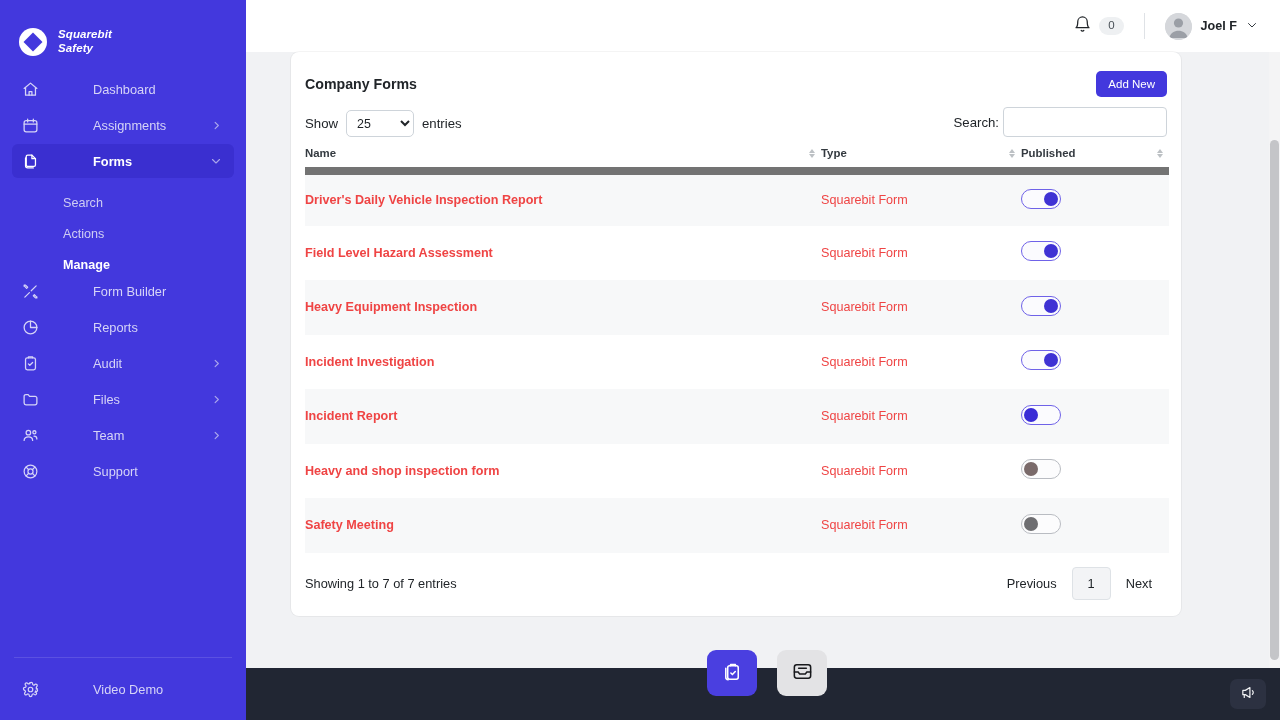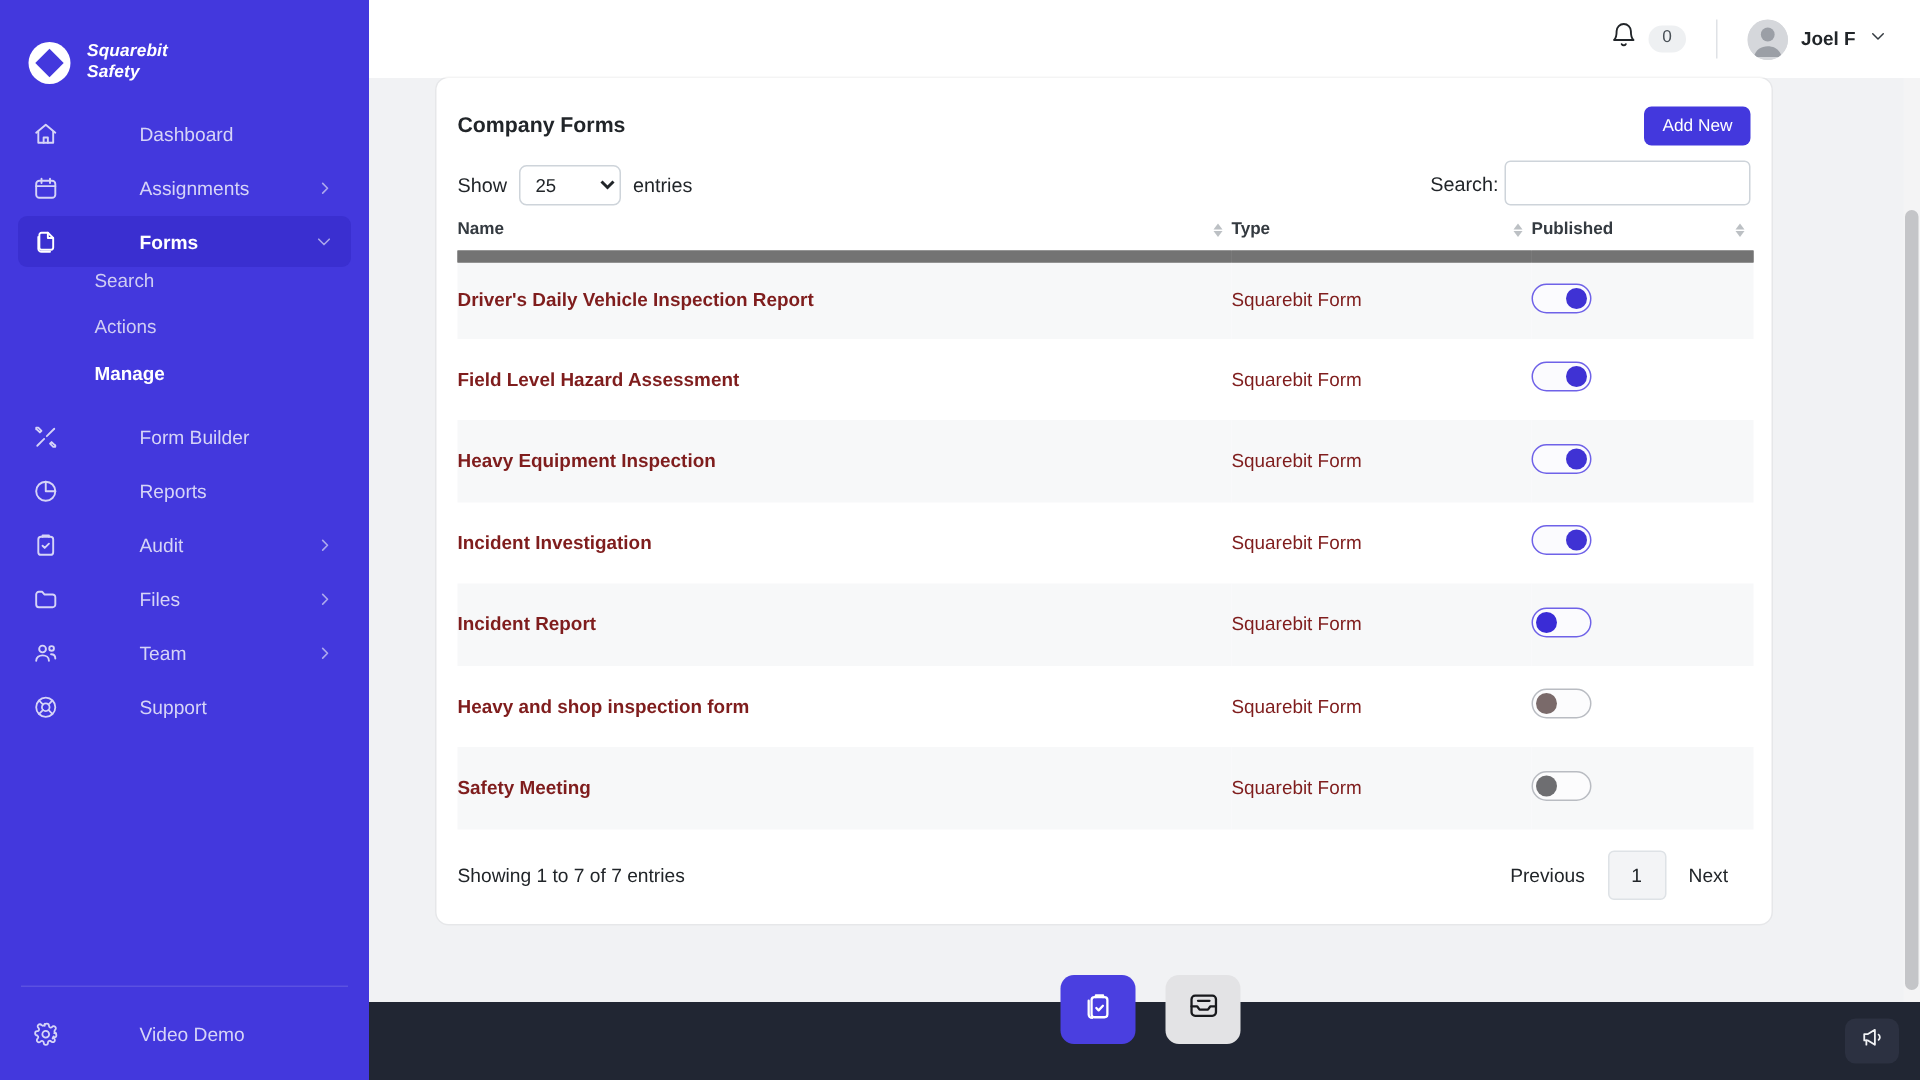--- a/index.html
+++ b/index.html
@@ -32,21 +32,21 @@
     position: relative;
     gap: 40px;
   }
   .nav-item .ic { width: 22px; flex: 0 0 22px; display: flex; align-items: center; justify-content: flex-start; }
   .nav-item .lbl { margin-left: 9px; white-space: nowrap; }
   .nav-item .chev { margin-left: auto; opacity: .75; display: flex; }
   .nav-item.active { background: #3a2fd0; color: #ffffff; font-weight: bold; }
   .nav-item.active .lbl { color: #fff; }
 
   .subnav-item {
-    height: 30px; display: flex; align-items: flex-start;
+    height: 30px; display: flex; align-items: flex-end;
     padding-left: 51px; color: #cfcdf3; font-size: 12.6px; cursor: pointer; margin: 1px 12px;
     border-radius: 6px;
   }
   .subnav-item.current { color: #ffffff; font-weight: bold; }
 
   .side-divider { height: 1px; background: rgba(255,255,255,.13); margin: 0 14px; }
   .side-bottom { position: absolute; left: 0; right: 0; bottom: 0; }
 
   
   .main { flex: 1 1 auto; height: 720px; position: relative; background: #f1f2f4; overflow: hidden; }
@@ -105,21 +105,21 @@
   th.col-name { width: 516px; padding-left: 8px; }
   th.col-type { width: 200px; }
   th.col-pub  { width: 148px; }
   .th-inner { display: flex; align-items: center; justify-content: space-between; padding-right: 6px; }
   .sort { display: inline-flex; flex-direction: column; gap: 1px; opacity: .45; }
   .sort i { display: block; width: 0; height: 0; border-left: 3.5px solid transparent; border-right: 3.5px solid transparent; }
   .sort i.up { border-bottom: 4px solid #6c757d; }
   .sort i.dn { border-top: 4px solid #6c757d; }
 
   table.forms td {
-    font-size: 12.6px; color: #7f1d1d; height: 54.5px; padding: 0;
+    font-size: 12.6px; color: #ef4444; height: 54.5px; padding: 0;
     vertical-align: middle;
   }
   td.c-name { padding-left: 8px; font-weight: bold; color: #343a40; }
   td.c-type { color: #495057; font-weight: normal; }
   tr.stripe td { background: #f7f8f9; }
   tr.row td { border: none; }
 
   
   .toggle { width: 40px; height: 20px; border-radius: 11px; position: relative; display: inline-block; cursor: pointer; }
   .toggle.on  { background: #fbfbfe; border: 1px solid #6f62e8; }

